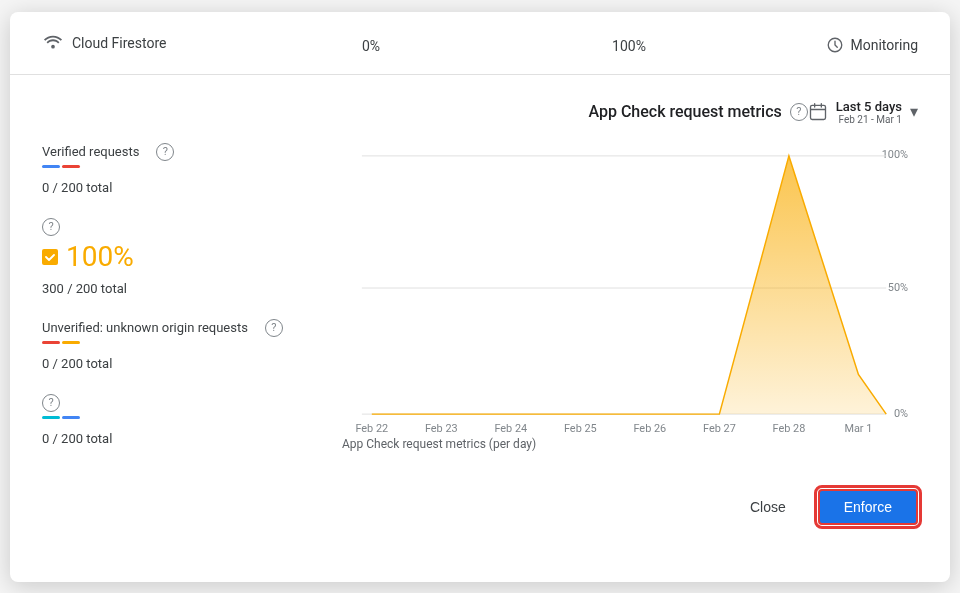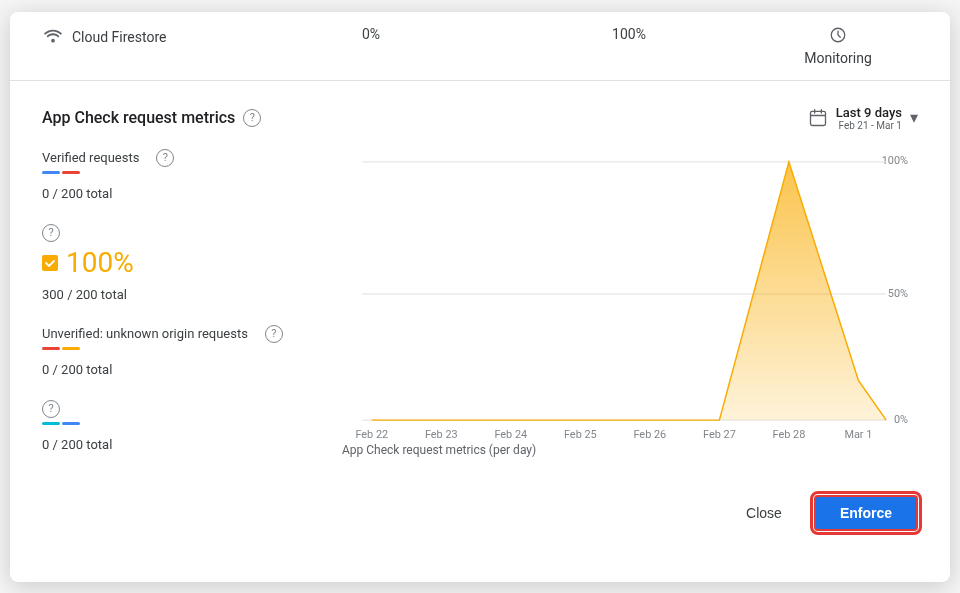--- a/index.html
+++ b/index.html
@@ -17,22 +17,22 @@
       box-shadow: 0 4px 24px rgba(0,0,0,0.18);
       width: 940px;
       min-height: 570px;
       padding: 0;
       position: relative;
       overflow: hidden;
     }
     
     .top-bar {
       display: flex;
-      align-items: flex-start;
-      padding: 14px 32px;
+      align-items: flex-end;
+      padding: 20px 32px;
       border-bottom: 1px solid #e0e0e0;
       gap: 0;
     }
     .top-bar-service {
       display: flex;
       align-items: center;
       gap: 8px;
       min-width: 200px;
     }
     .firestore-icon {
@@ -54,35 +54,34 @@
       text-align: center;
       font-size: 14px;
       color: #3c4043;
     }
     .top-bar-monitoring {
       display: flex;
       align-items: center;
       gap: 6px;
       min-width: 160px;
       justify-content: flex-end;
-      flex-direction: column;
     }
     .top-bar-monitoring-label {
       font-size: 14px;
       color: #3c4043;
     }
 
     
     .main-content {
       padding: 24px 32px 0 32px;
     }
     .section-header {
       display: flex;
       align-items: center;
-      justify-content: space-between;
+      justify-content: flex-end;
       margin-bottom: 18px;
     }
     .section-title-row {
       display: flex;
       align-items: center;
       gap: 8px;
     }
     .section-title {
       font-size: 16px;
       font-weight: 500;
@@ -223,21 +222,21 @@
       padding: 8px 16px;
       border-radius: 4px;
       font-weight: 400;
     }
     .enforce-btn {
       background: #1a73e8;
       color: #fff;
       border: 2px solid #e53935;
       border-radius: 4px;
       font-size: 14px;
-      font-weight: 700;
+      font-weight: 400;
       padding: 8px 24px;
       cursor: pointer;
       outline: 3px solid #e53935;
       outline-offset: 1px;
     }
   </style>
 </head>
 <body>
 
 <div class="dialog">
@@ -272,21 +271,21 @@
         <span class="help-icon">?</span>
       </div>
       <div class="date-range-btn">
 
         <svg width="20" height="20" viewBox="0 0 24 24" fill="none" xmlns="http://www.w3.org/2000/svg">
           <rect x="3" y="4" width="18" height="17" rx="2" stroke="#5f6368" stroke-width="1.6"></rect>
           <path d="M3 9h18" stroke="#5f6368" stroke-width="1.6"></path>
           <path d="M8 2v4M16 2v4" stroke="#5f6368" stroke-width="1.6" stroke-linecap="round"></path>
         </svg>
         <div class="date-range-text">
-          <span class="date-range-label">Last 9 days</span>
+          <span class="date-range-label">Last 5 days</span>
           <span class="date-range-sub">Feb 21 - Mar 1</span>
         </div>
         <span class="chevron-down">▾</span>
       </div>
     </div>
 
     <div class="body-row">
 
       <div class="metrics-col">
 

